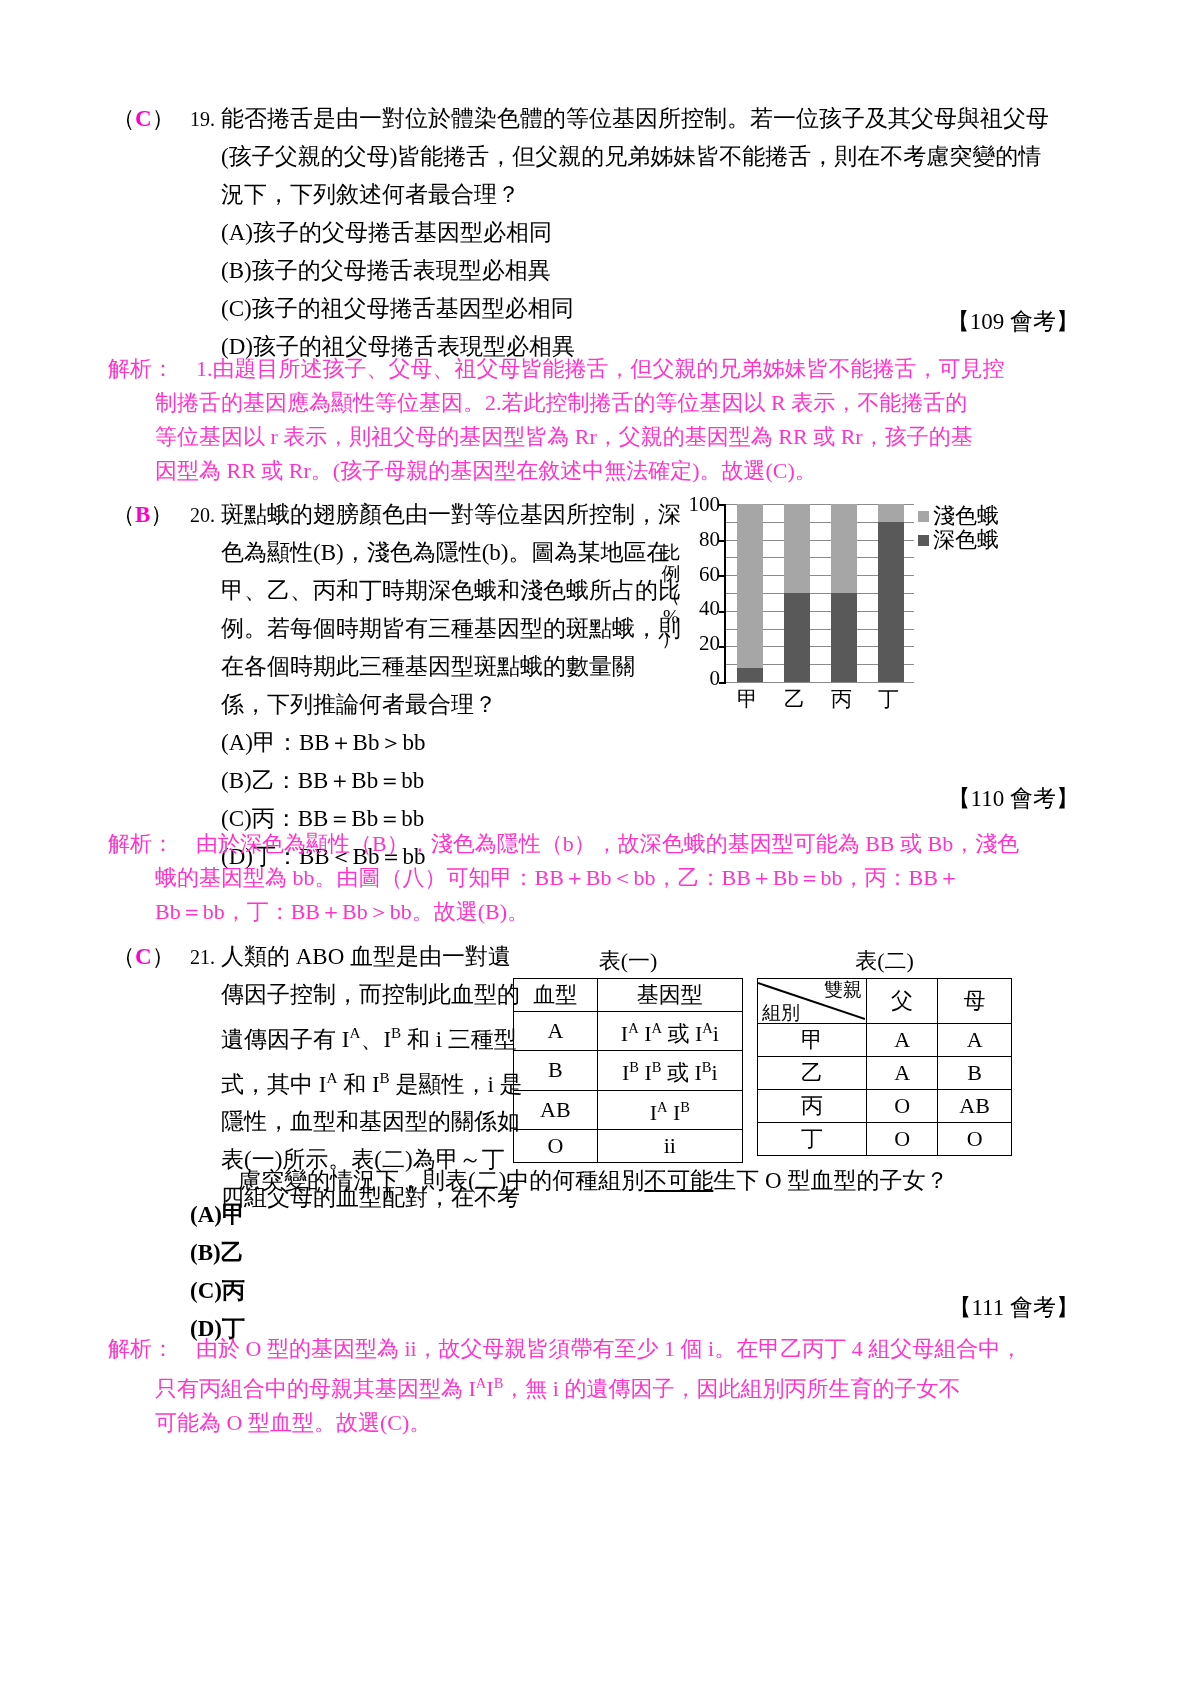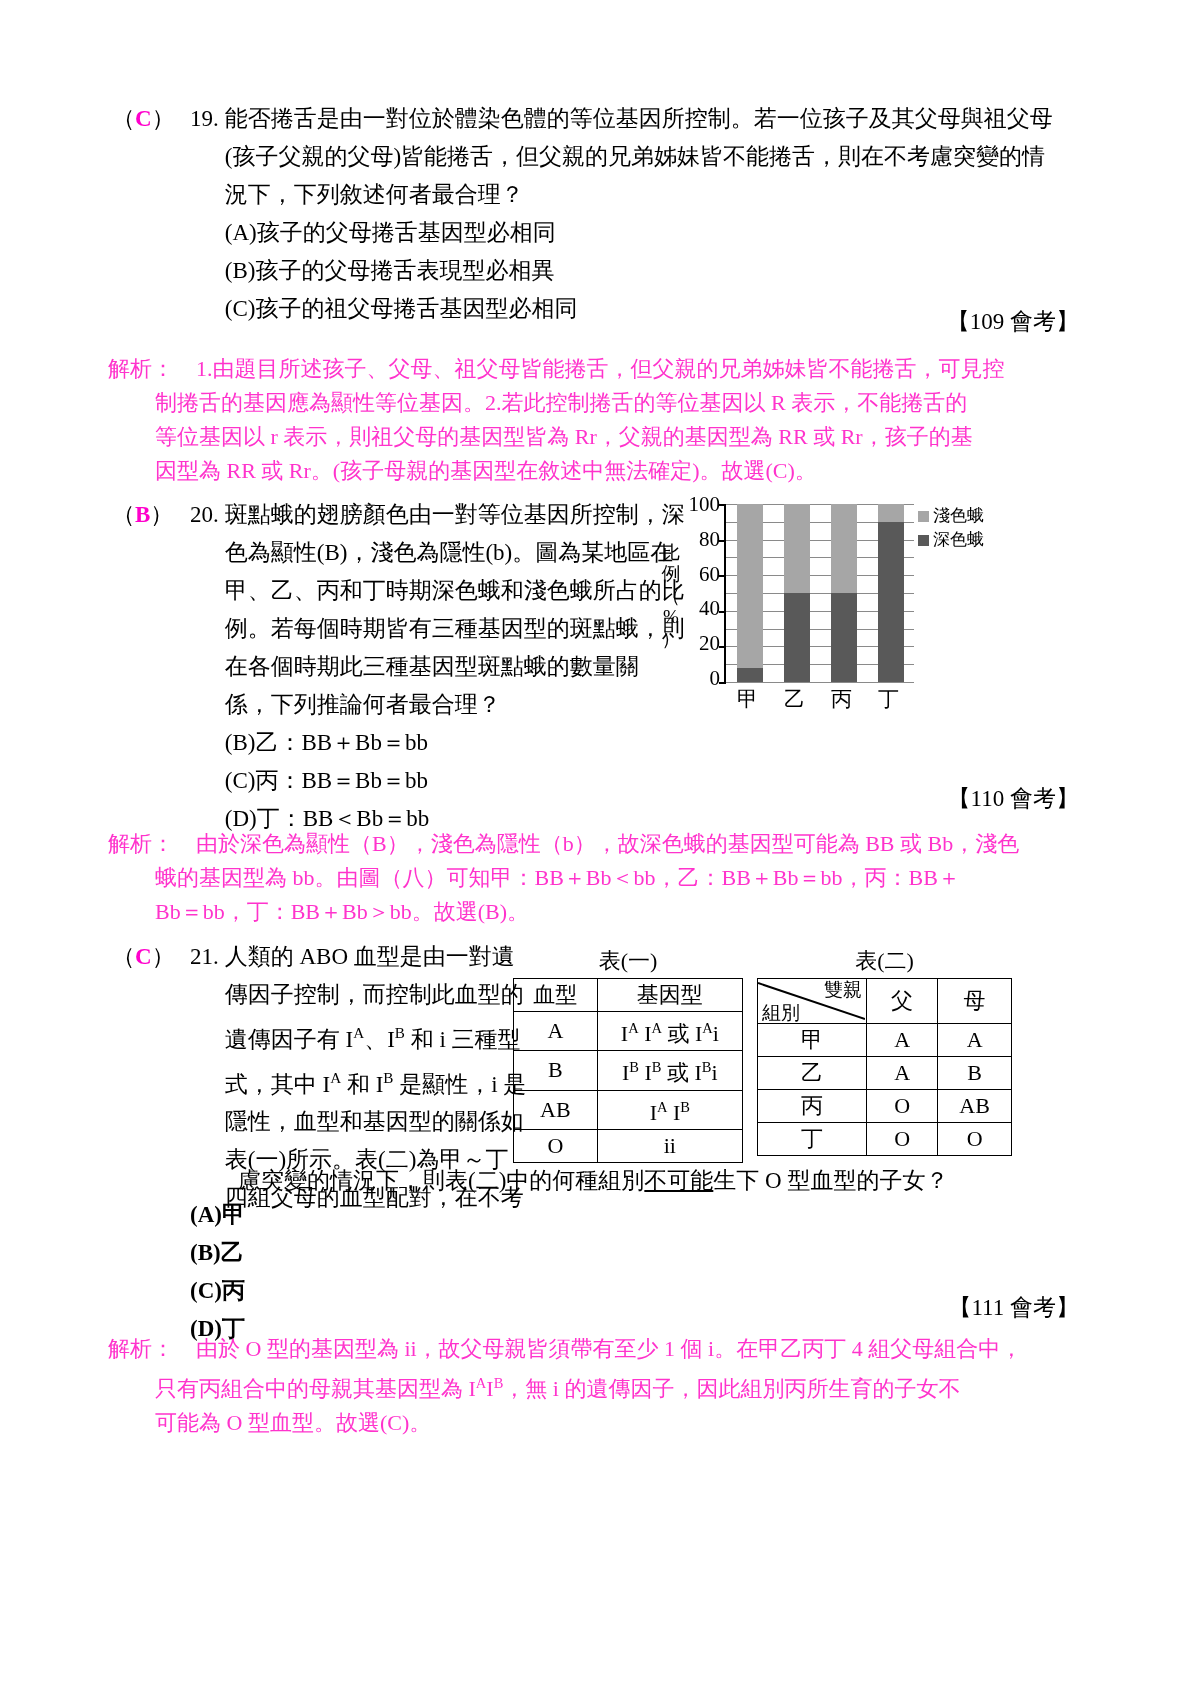--- a/index.html
+++ b/index.html
@@ -36,21 +36,21 @@
     white-space: nowrap;
     text-align: left;
   }
   .ansmark .letter {
     color: #ff00cc;
     font-weight: bold;
     font-family: "Liberation Serif", serif;
   }
   .qnum {
     flex: 0 0 auto;
-    font-size: 23px;
+    font-size: 20px;
     line-height: 38px;
     padding-right: 6px;
     white-space: nowrap;
   }
   .qbody {
     flex: 1 1 auto;
     font-size: 23px;
     line-height: 38px;
   }
   .qline { white-space: nowrap; }
@@ -175,21 +175,21 @@
   .xlabels span {
     font-size: 21px;
     line-height: 26px;
     width: 26px;
     text-align: center;
   }
   .legend {
     position: absolute;
     left: 258px;
     top: 4px;
-    font-size: 17px;
+    font-size: 22px;
     line-height: 24px;
   }
   .legend .row {
     display: flex;
     align-items: center;
     white-space: nowrap;
   }
   .legend .swatch {
     width: 11px;
     height: 11px;
@@ -258,20 +258,21 @@
   <div class="qblock" style="left:112px; top:100px; width:900px;">
     <div class="ansmark">（<span class="letter">C</span>）</div>
     <div class="qnum">19.</div>
     <div class="qbody">
       <div class="qline">能否捲舌是由一對位於體染色體的等位基因所控制。若一位孩子及其父母與祖父母</div>
       <div class="qline">(孩子父親的父母)皆能捲舌，但父親的兄弟姊妹皆不能捲舌，則在不考慮突變的情</div>
       <div class="qline">況下，下列敘述何者最合理？</div>
       <div class="opt">(A)孩子的父母捲舌基因型必相同</div>
       <div class="opt">(B)孩子的父母捲舌表現型必相異</div>
       <div class="opt">(C)孩子的祖父母捲舌基因型必相同</div>
+      <div class="opt">(D)孩子的祖父母捲舌表現型必相異</div>
     </div>
   </div>
   <div class="src" style="top:306px;">【109 會考】</div>
 
   <div class="explain" style="top:352px;">
     <span class="lab">解析：</span>
     <div class="etext">
       <div class="eline">1.由題目所述孩子、父母、祖父母皆能捲舌，但父親的兄弟姊妹皆不能捲舌，可見控</div>
       <div class="eline">制捲舌的基因應為顯性等位基因。2.若此控制捲舌的等位基因以 R 表示，不能捲舌的</div>
       <div class="eline">等位基因以 r 表示，則祖父母的基因型皆為 Rr，父親的基因型為 RR 或 Rr，孩子的基</div>
@@ -282,20 +283,21 @@
   <div class="qblock" style="left:112px; top:496px; width:560px;">
     <div class="ansmark">（<span class="letter">B</span>）</div>
     <div class="qnum">20.</div>
     <div class="qbody">
       <div class="qline">斑點蛾的翅膀顏色由一對等位基因所控制，深</div>
       <div class="qline">色為顯性(B)，淺色為隱性(b)。圖為某地區在</div>
       <div class="qline">甲、乙、丙和丁時期深色蛾和淺色蛾所占的比</div>
       <div class="qline">例。若每個時期皆有三種基因型的斑點蛾，則</div>
       <div class="qline">在各個時期此三種基因型斑點蛾的數量關</div>
       <div class="qline">係，下列推論何者最合理？</div>
+      <div class="opt">(A)甲：BB＋Bb＞bb</div>
       <div class="opt">(B)乙：BB＋Bb＝bb</div>
       <div class="opt">(C)丙：BB＝Bb＝bb</div>
       <div class="opt">(D)丁：BB＜Bb＝bb</div>
     </div>
   </div>
 
   <div class="chart-wrap">
     <div class="yaxis-title">
       <span class="ch">比</span>
         <span class="ch">例</span>

